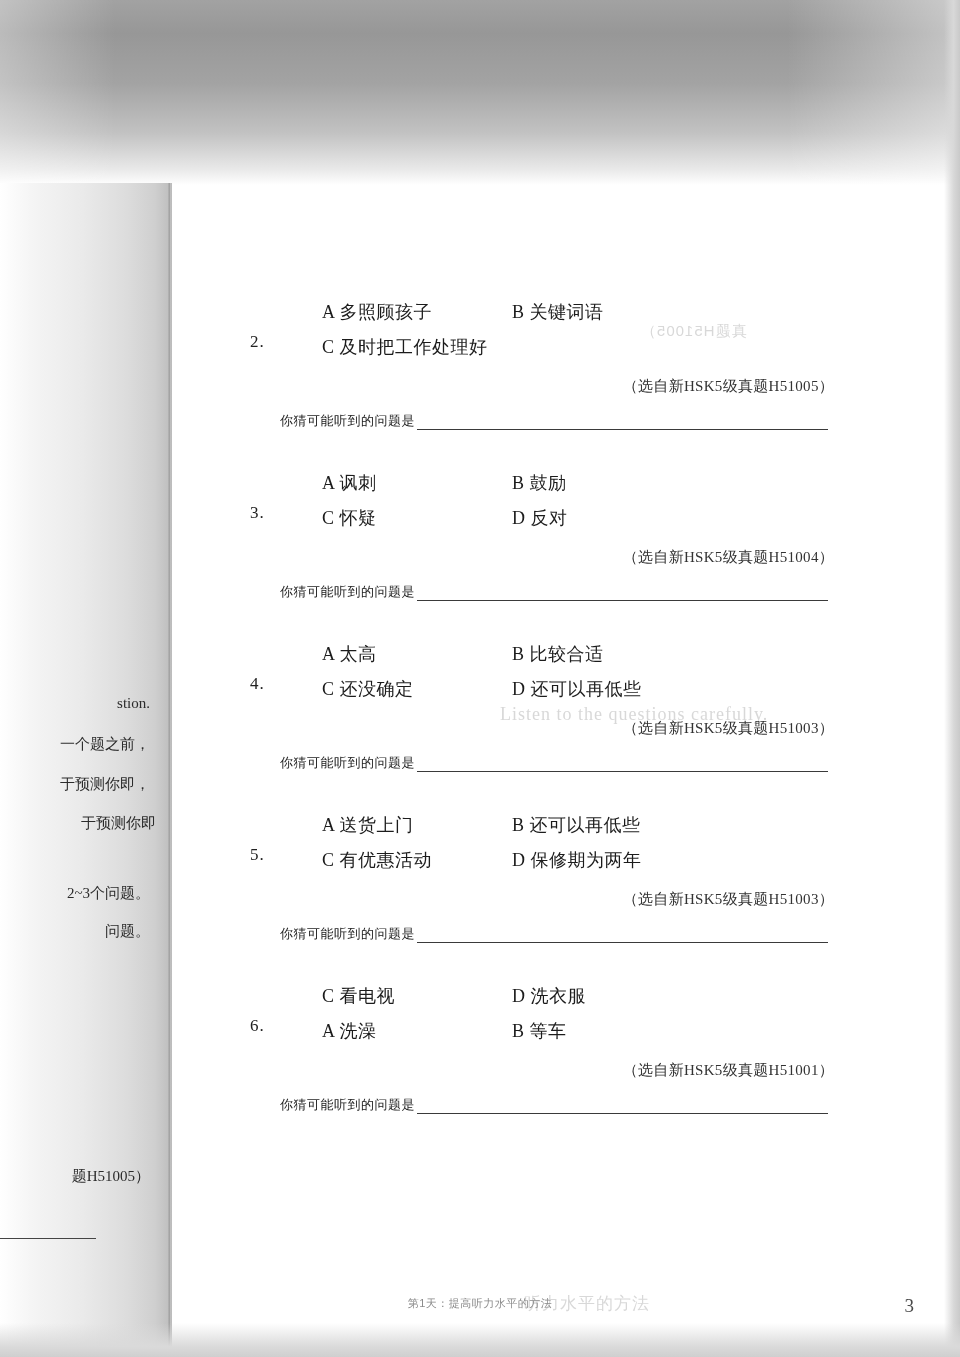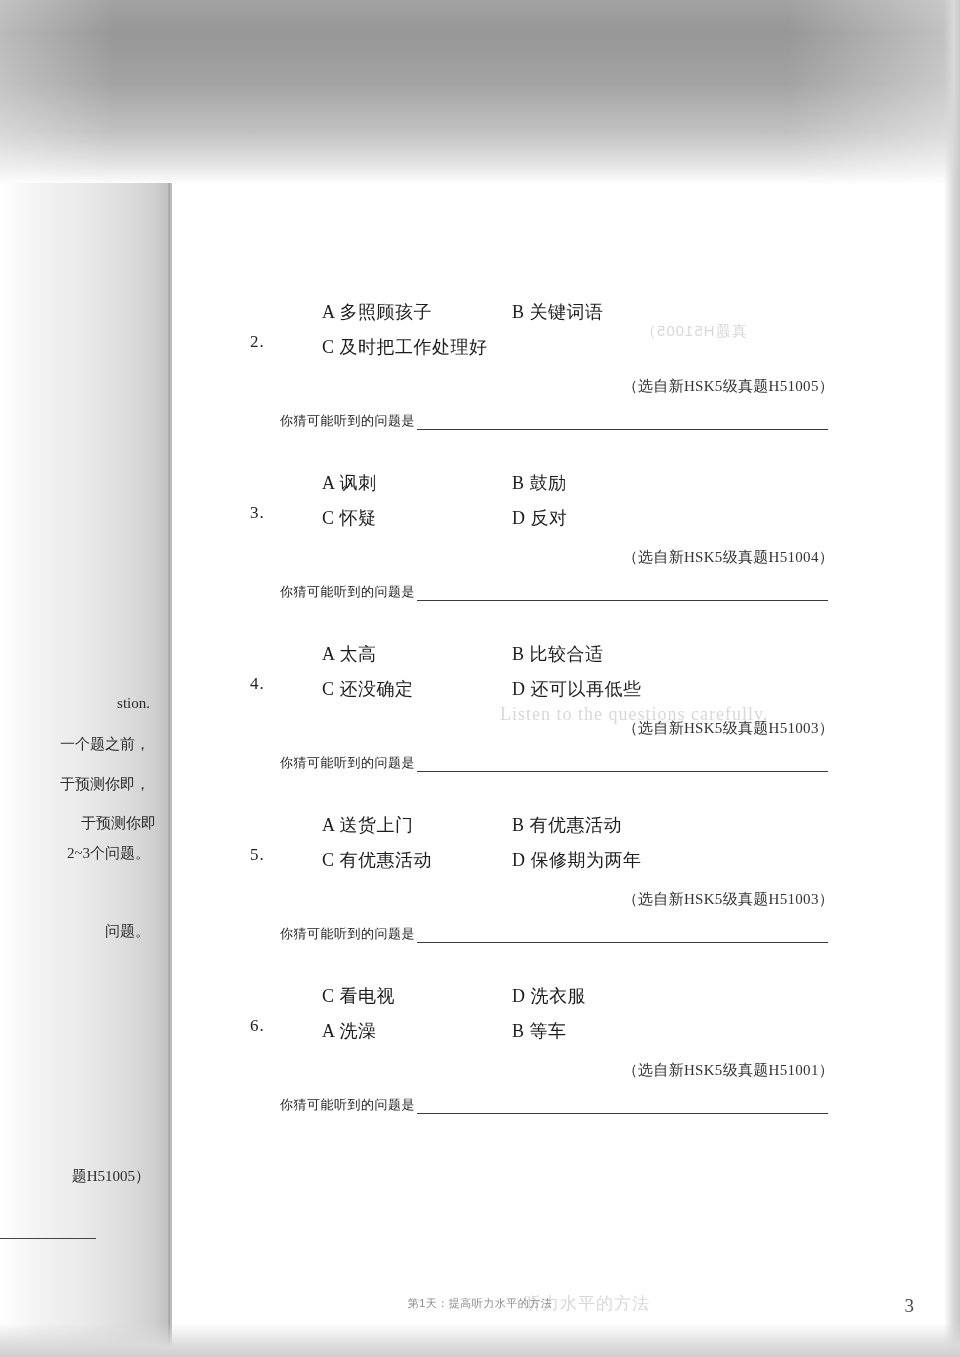--- a/index.html
+++ b/index.html
@@ -187,21 +187,21 @@
   <div class="bottom-edge"></div>
 
   <div class="ghost flip" style="left:640px; top:322px; font-size:15px;">真题H51005）</div>
   <div class="ghost" style="left:500px; top:693px; font-size:18px; font-family:'Liberation Serif',serif;margin-top:11px;">Listen to the questions carefully.</div>
   <div class="ghost" style="left:524px; top:1292px; font-size:17px;text-align:right;">听力水平的方法</div>
 
   <div class="left-col en" style="top:690px;">stion.</div>
   <div class="left-col" style="top:731px;">一个题之前，</div>
   <div class="left-col" style="top:771px;">于预测你即，</div>
   <div class="left-col" style="top:810px;padding-left:6px;">于预测你即</div>
-  <div class="left-col" style="top:840px;">2~3个问题。</div>
+  <div class="left-col" style="top:880px;">2~3个问题。</div>
   <div class="left-col" style="top:918px;">问题。</div>
   <div class="left-col" style="top:1163px; font-size:15px;">题H51005）</div>
   <div class="left-rule" style="top:1238px;"></div>
 
   <div class="questions">
 
     <div class="q">
       <div class="q-num">2.</div>
       <div class="opts">
         <div class="opt-row">
@@ -255,21 +255,21 @@
         <span class="guess-label">你猜可能听到的问题是</span>
         <span class="guess-line"></span>
       </div>
     </div>
 
     <div class="q">
       <div class="q-num">5.</div>
       <div class="opts">
         <div class="opt-row">
           <div class="opt a">A 送货上门</div>
-          <div class="opt b">B 有优惠活动</div>
+          <div class="opt b">B 还可以再低些</div>
         </div>
         <div class="opt-row">
           <div class="opt a">C 有优惠活动</div>
           <div class="opt b">D 保修期为两年</div>
         </div>
       </div>
       <div class="src">（选自新HSK5级真题H51003）</div>
       <div class="guess">
         <span class="guess-label">你猜可能听到的问题是</span>
         <span class="guess-line"></span>

